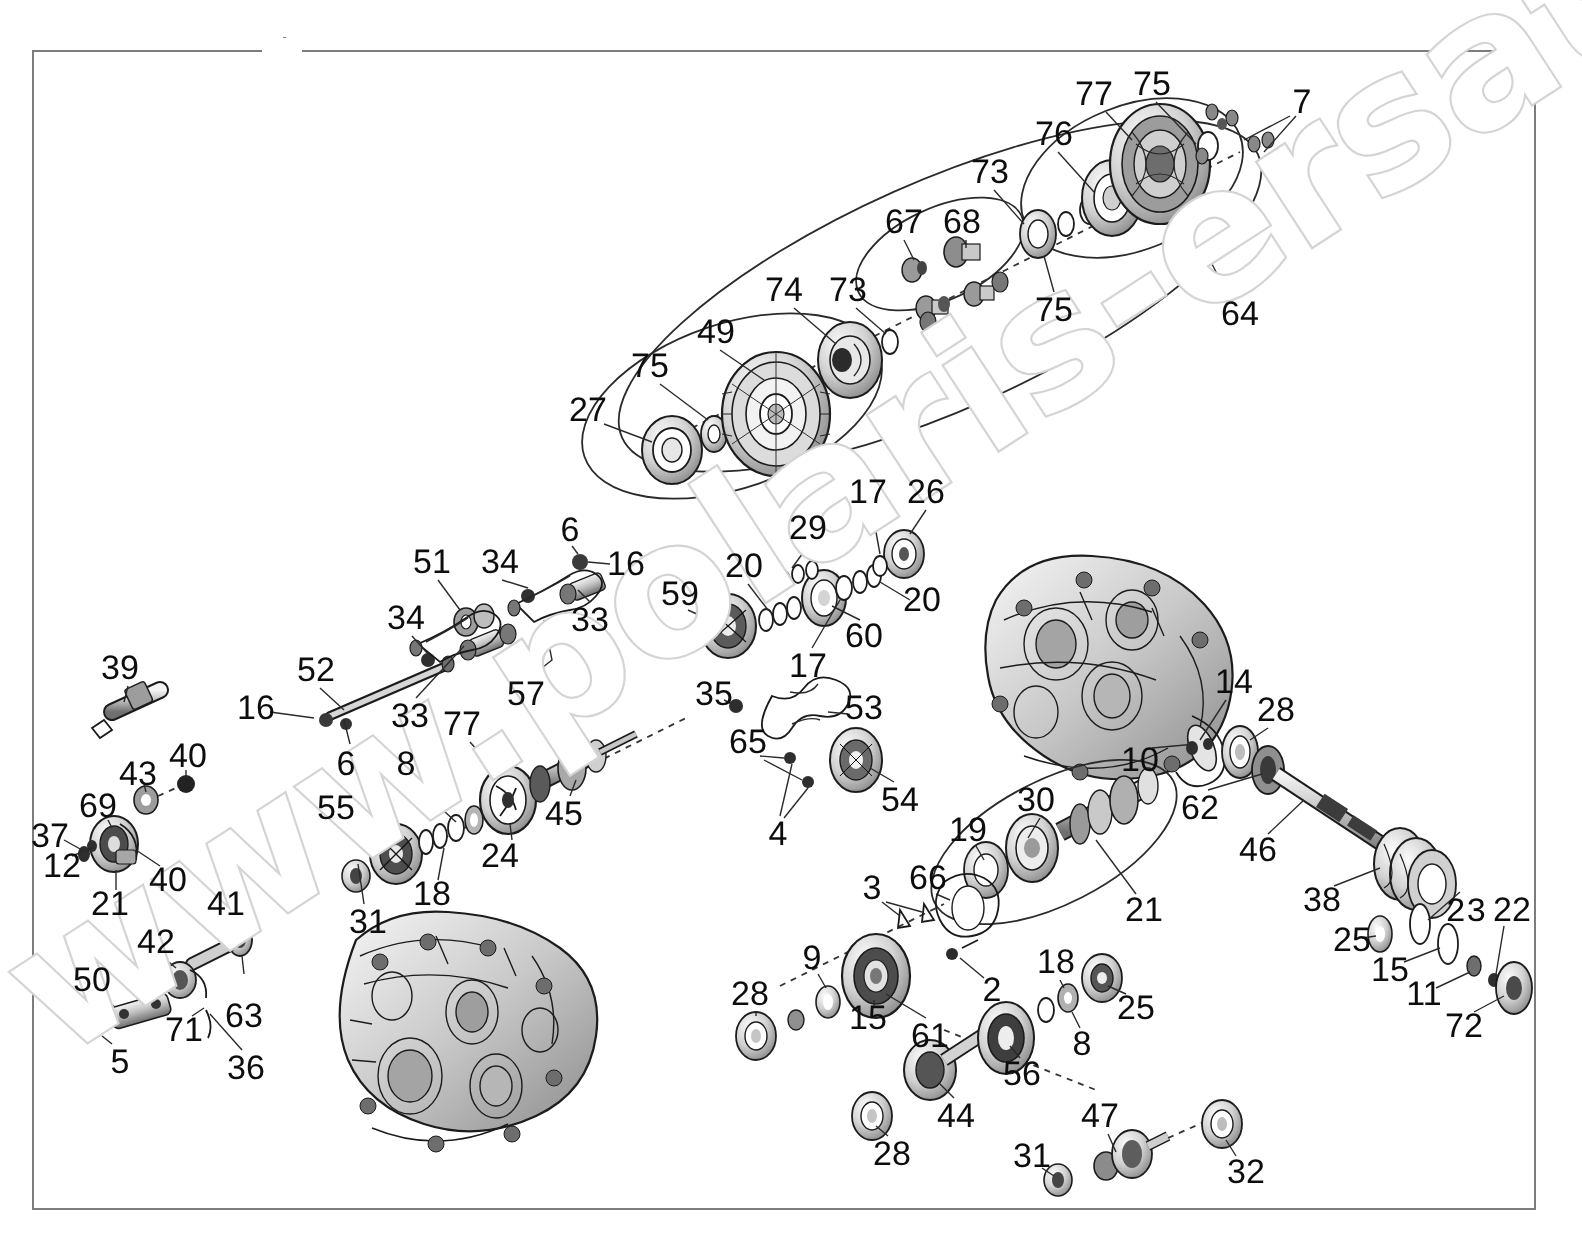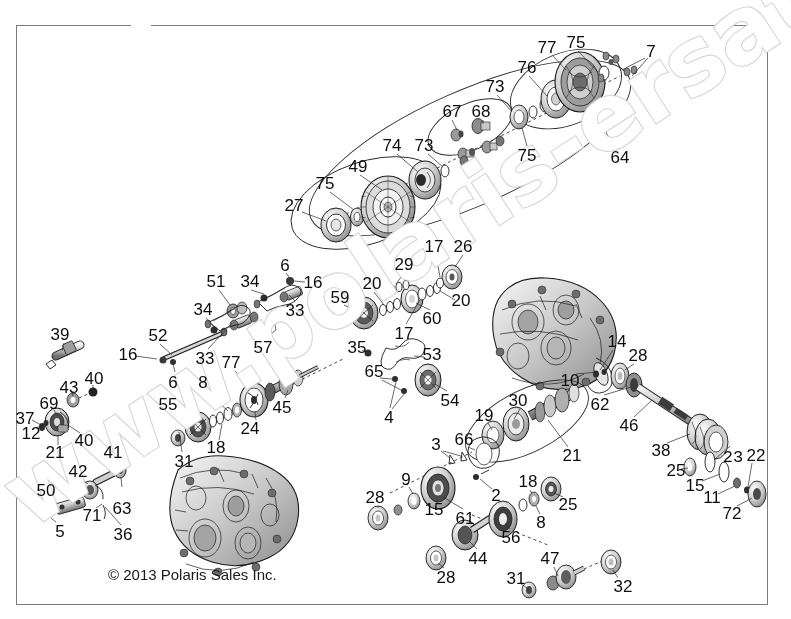--- a/index.html
+++ b/index.html
@@ -862,15 +862,14 @@
       <div class="lbl" style="left: 732px; top: 513px;">72</div>
       <div class="lbl" style="left: 60px; top: 531px;">5</div>
       <div class="lbl" style="left: 123px; top: 534px;">36</div>
       <div class="lbl" style="left: 478px; top: 558px;">44</div>
       <div class="lbl" style="left: 550px; top: 558px;">47</div>
       <div class="lbl" style="left: 446px; top: 577px;">28</div>
       <div class="lbl" style="left: 516px; top: 578px;">31</div>
       <div class="lbl" style="left: 623px; top: 586px;">32</div>
     </div>
 
-  <div id="copyright">© 2013 Polaris Sales Inc.</div>
 
 </div>
 
 </body></html>

